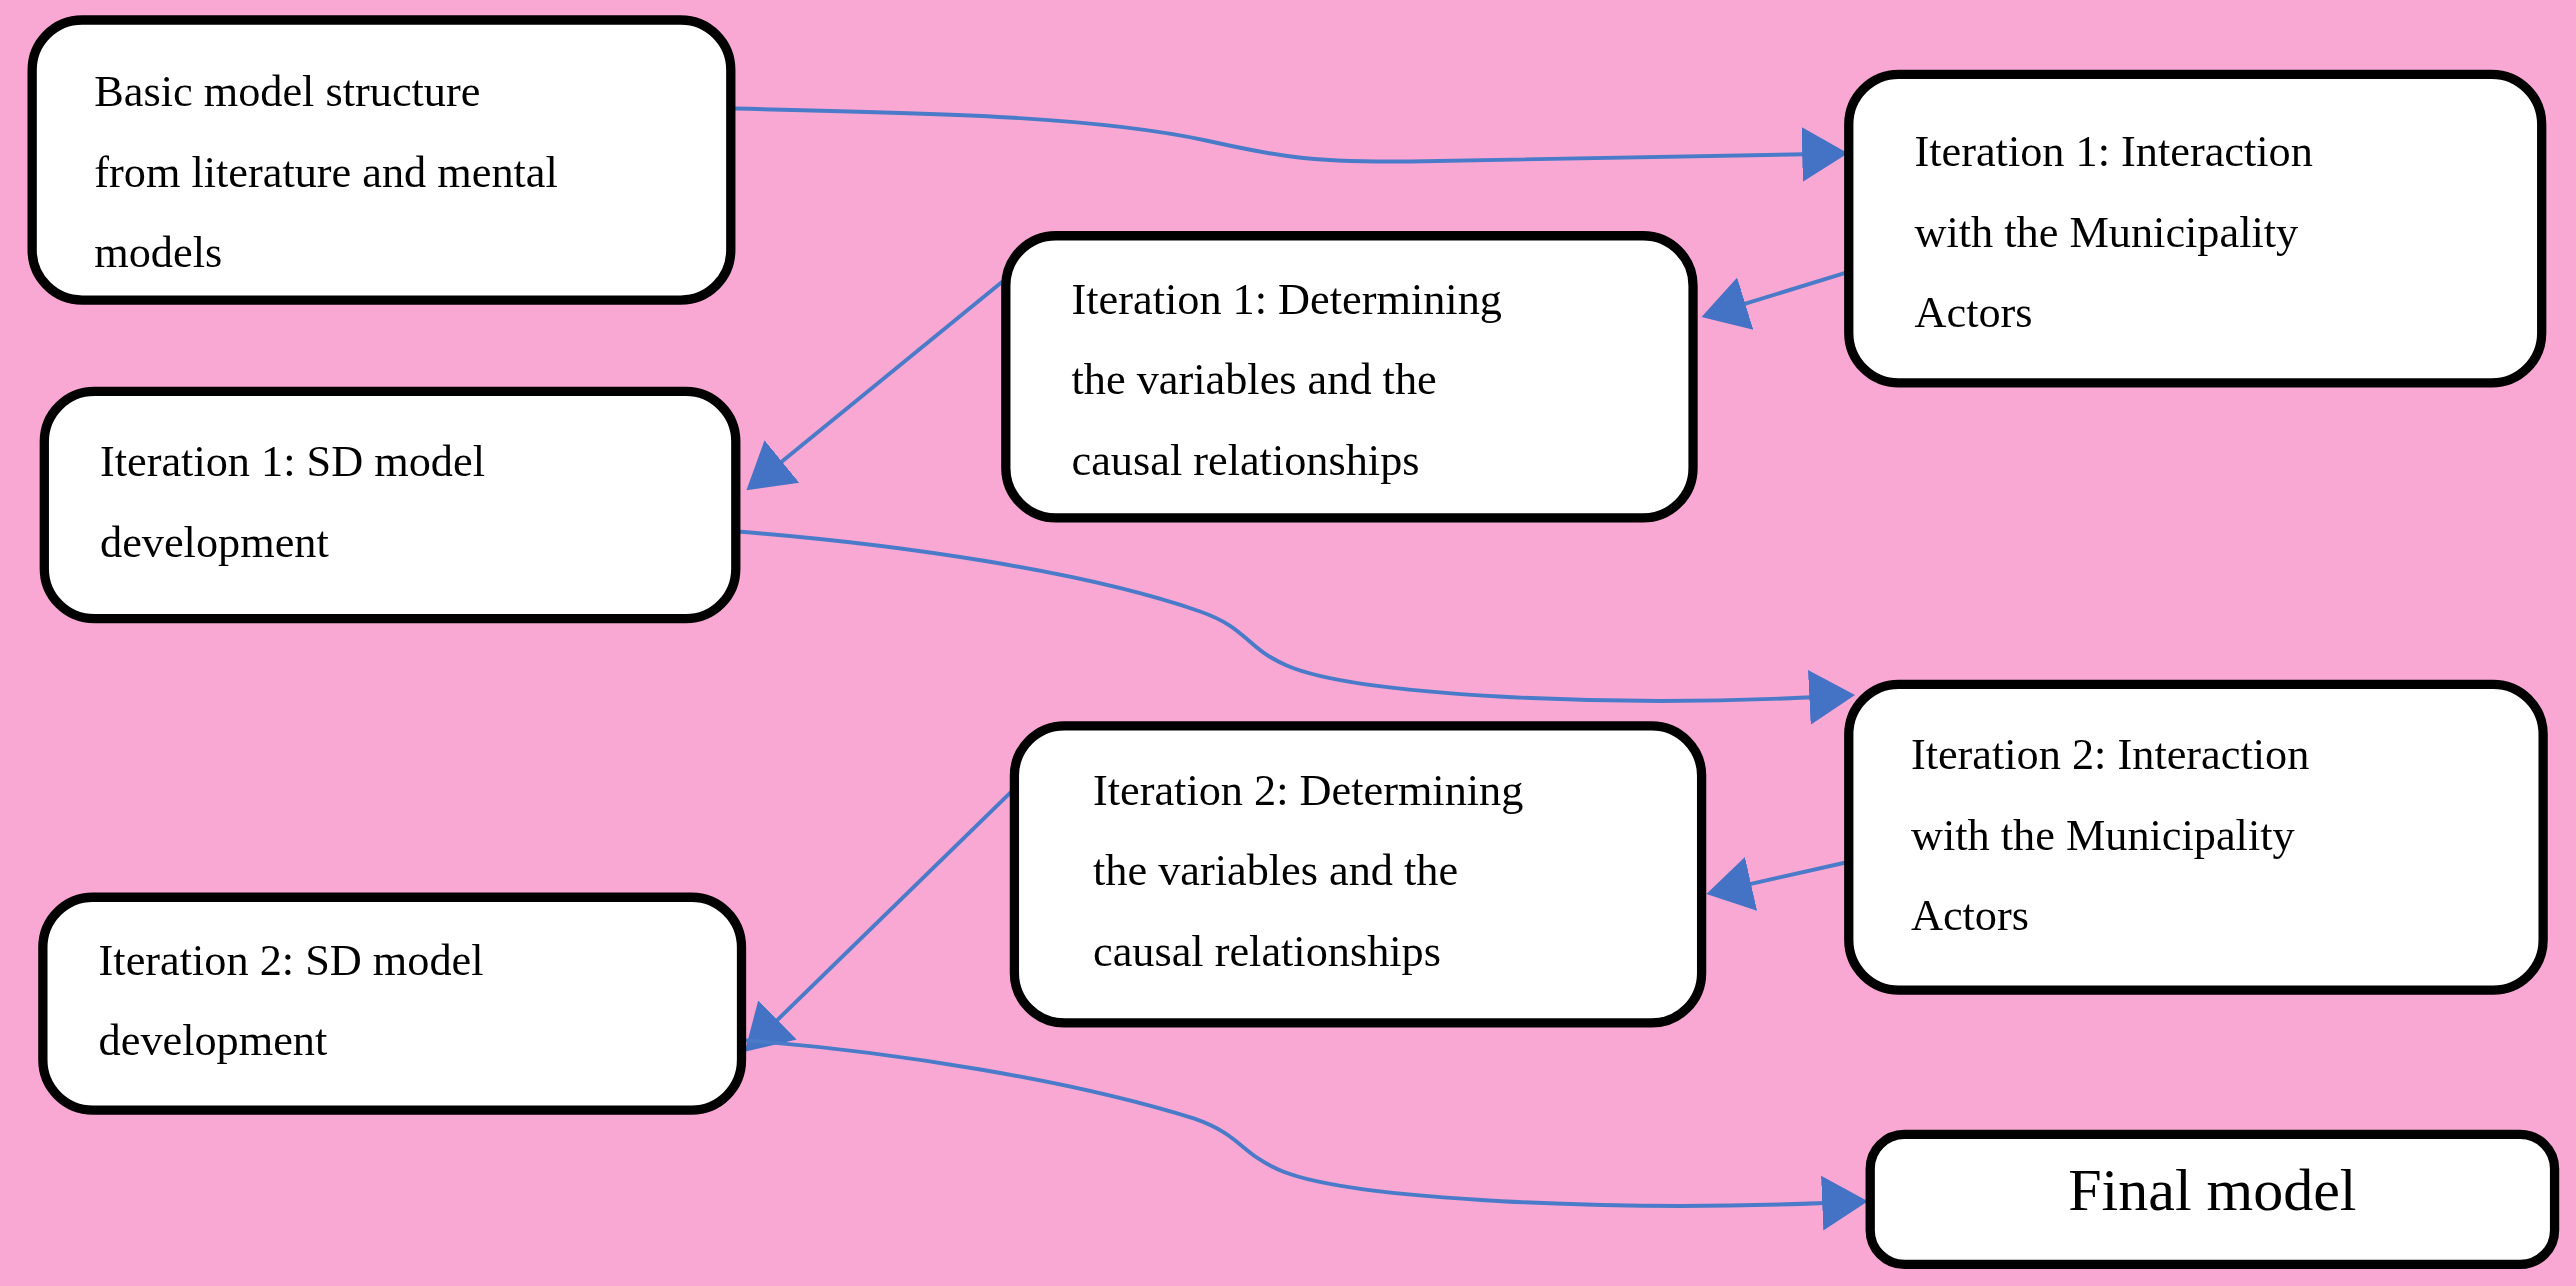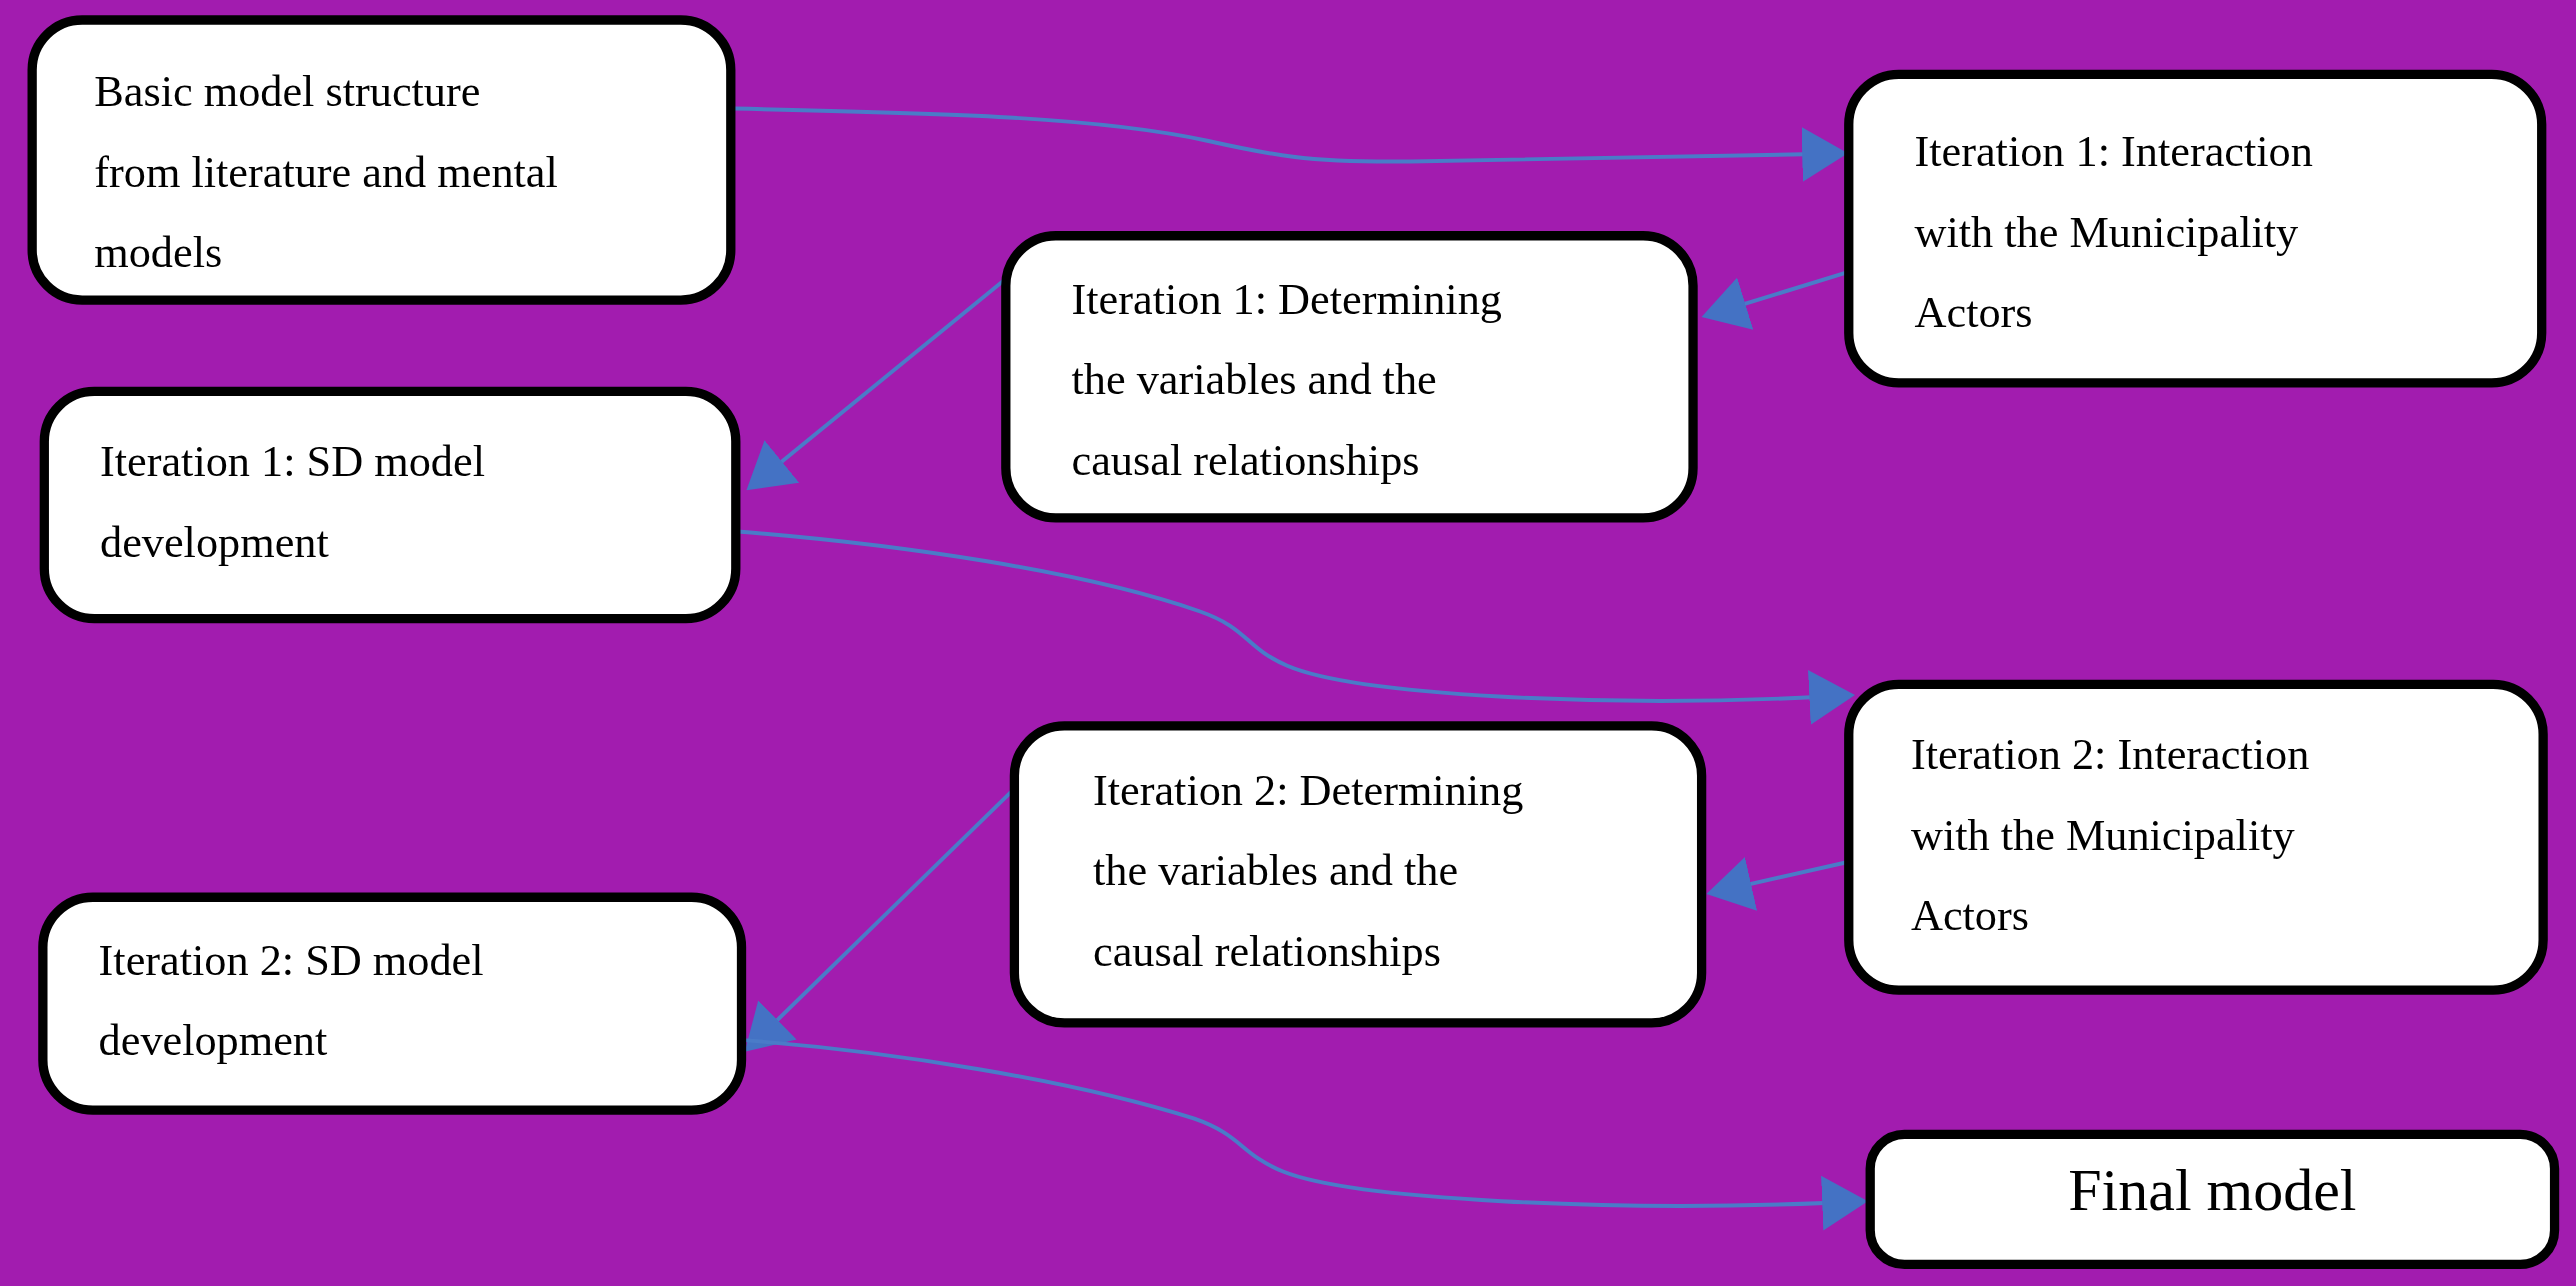--- a/index.html
+++ b/index.html
@@ -2,21 +2,21 @@
 <html style="font-size:11.4px"><head>
 <meta charset="utf-8">
 <style>
   html, body {
     margin: 0;
     padding: 0;
     background: #ffffff;
   }
   .diagram-wrap {
     width: 100vw;
-    background: #a21caf;
+    background: #f9a8d4;
   }
   svg {
     display: block;
     width: 100%;
     height: auto;
   }
   .node-box {
     fill: #ffffff;
     stroke: #000000;
     stroke-width: 13;

